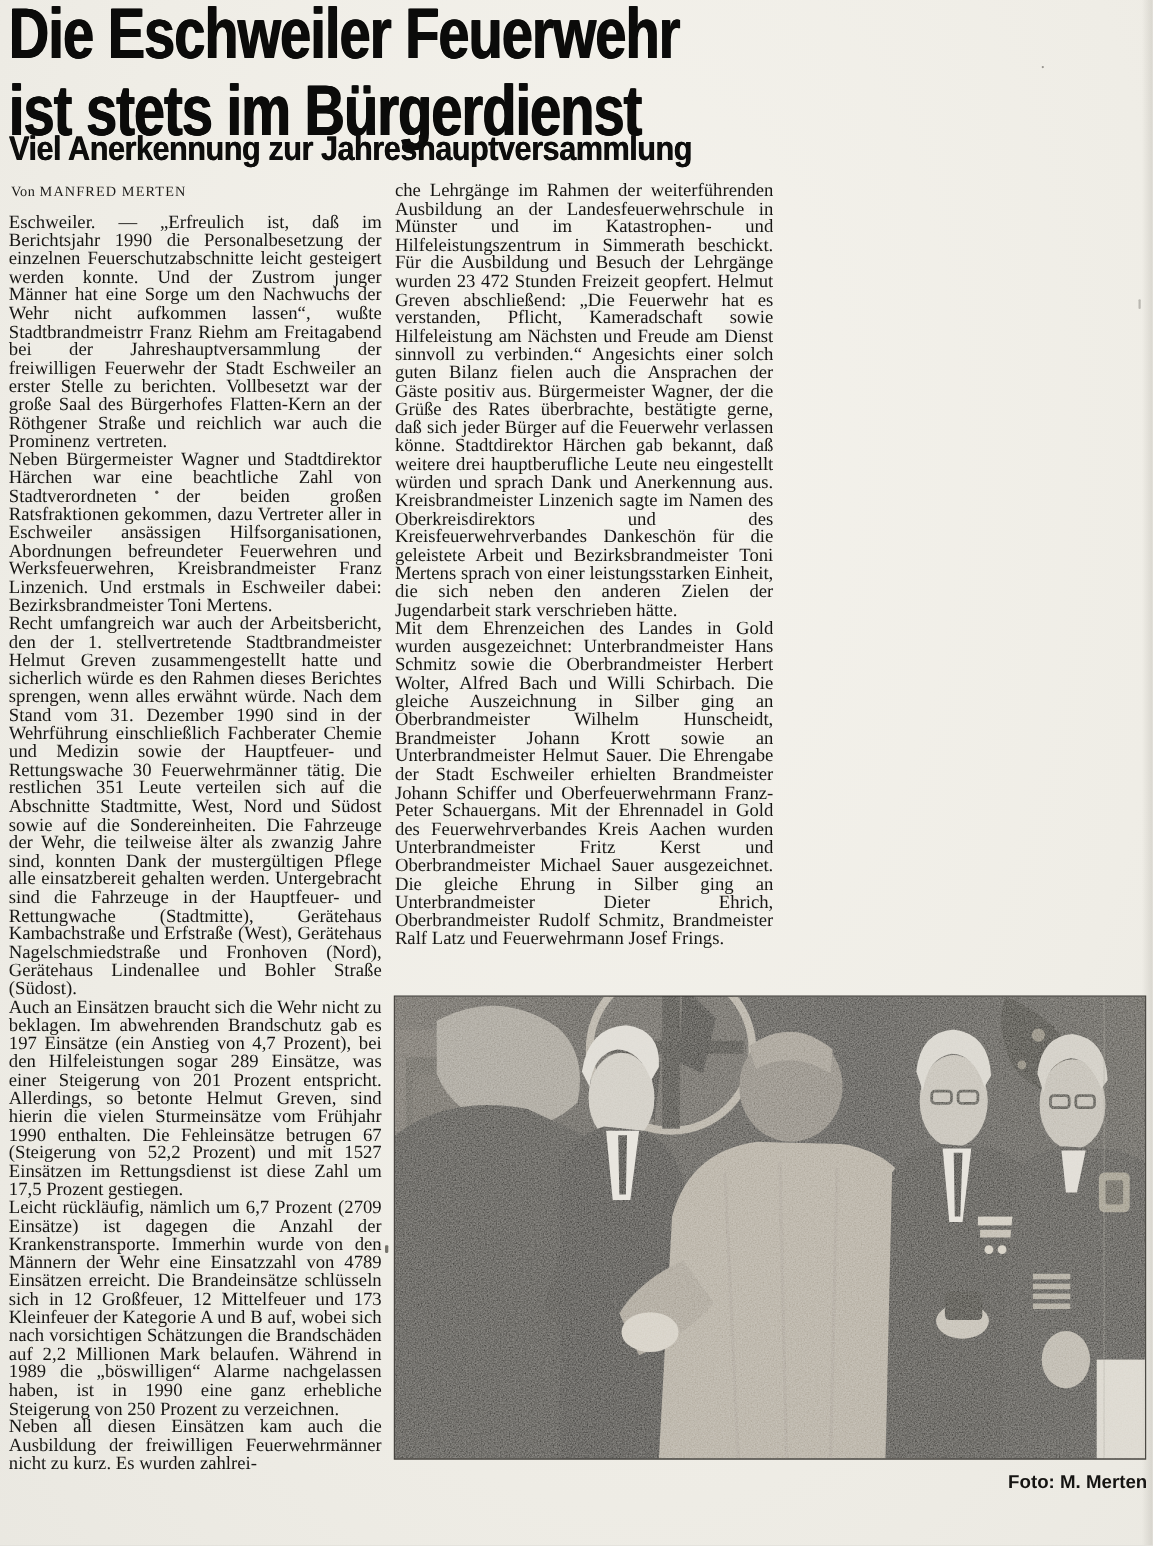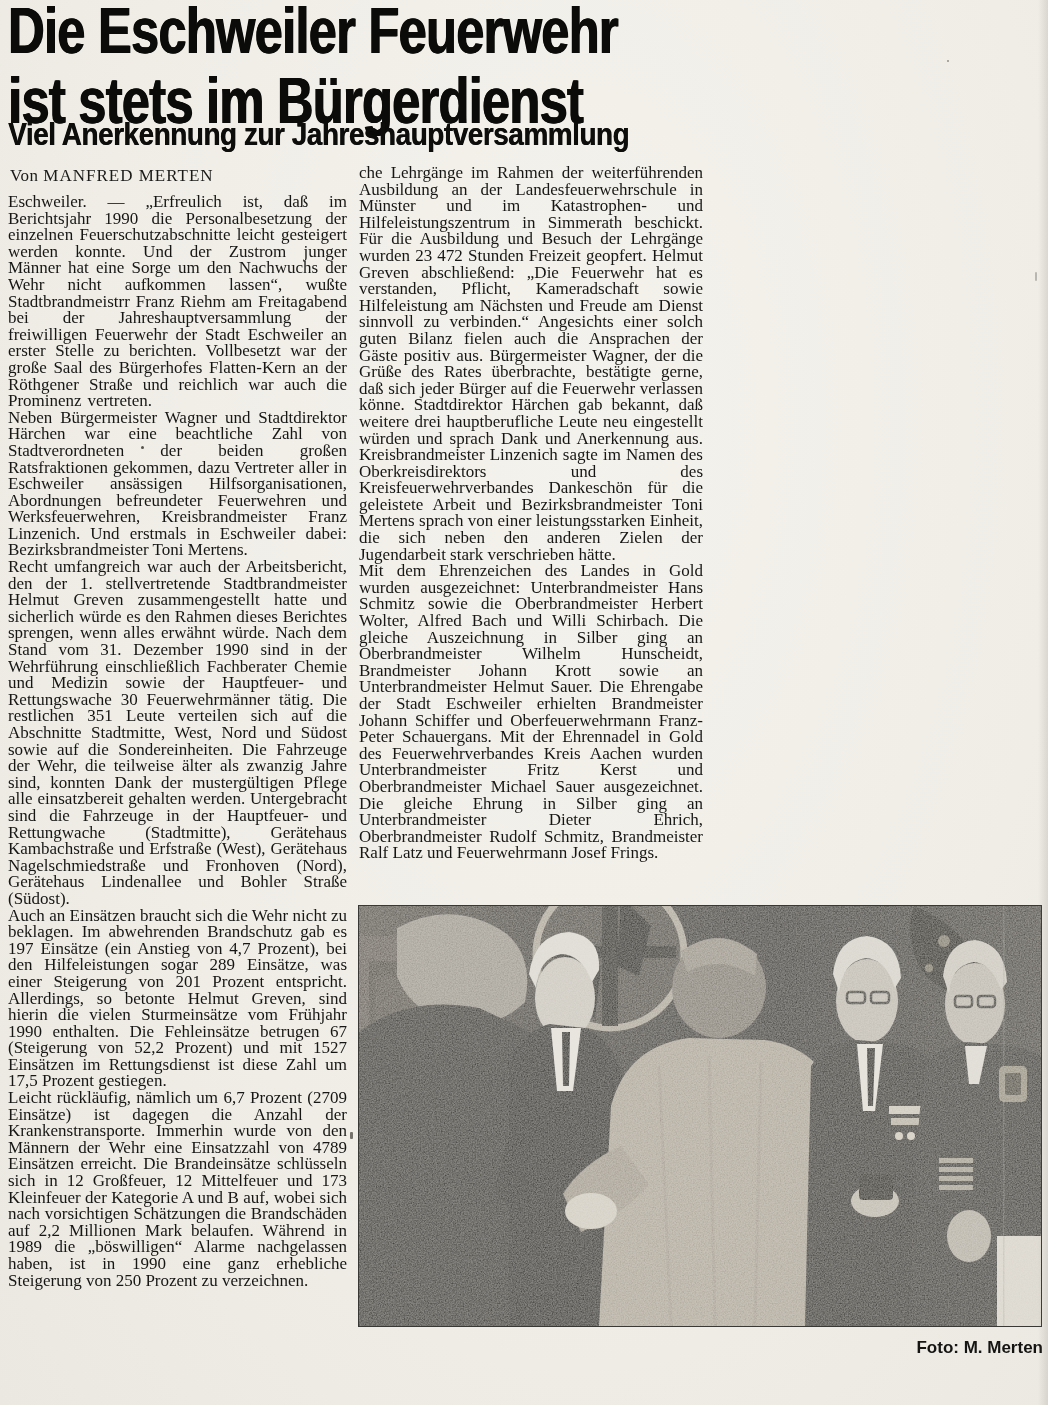--- a/index.html
+++ b/index.html
@@ -36,21 +36,21 @@
     line-height:34px;
     letter-spacing:-0.5px;
     color:#0d0d0c;
     white-space:nowrap;
     transform:scaleX(0.90);
     transform-origin:left top;
     text-shadow:0.5px 0 0 currentColor;
   }
   .byline{
     position:absolute;left:10px;top:166px;
-    font-size:17px;letter-spacing:0.5px;color:#1b1a18;
+    font-size:13px;letter-spacing:0.5px;color:#1b1a18;
   }
   .byline .caps{letter-spacing:1px;}
   
   .col{
     position:absolute;
     font-size:17px;
     line-height:16.6px;
     text-align:justify;
     hyphens:none;
     overflow:hidden;
@@ -107,20 +107,21 @@
 
   <div class="byline"><span>Von</span> <span class="caps">MANFRED MERTEN</span></div>
 
   <div class="col col-left">
     <p class="lead">Eschweiler. — „Erfreulich ist, daß im Berichtsjahr 1990 die Personalbesetzung der einzelnen Feuerschutzabschnitte leicht gesteigert werden konnte. Und der Zustrom junger Männer hat eine Sorge um den Nachwuchs der Wehr nicht aufkommen lassen“, wußte Stadtbrandmeistrr Franz Riehm am Freitagabend bei der Jahreshauptversammlung der freiwilligen Feuerwehr der Stadt Eschweiler an erster Stelle zu berichten. Vollbesetzt war der große Saal des Bürgerhofes Flatten-Kern an der Röthgener Straße und reichlich war auch die Prominenz vertreten.</p>
     <div>
         <p>Neben Bürgermeister Wagner und Stadtdirektor Härchen war eine beachtliche Zahl von Stadtverordneten der beiden großen Ratsfraktionen gekommen, dazu Vertreter aller in Eschweiler ansässigen Hilfsorganisationen, Abordnungen befreundeter Feuerwehren und Werksfeuerwehren, Kreisbrandmeister Franz Linzenich. Und erstmals in Eschweiler dabei: Bezirksbrandmeister Toni Mertens.</p>
         <p>Recht umfangreich war auch der Arbeitsbericht, den der 1. stellvertretende Stadtbrandmeister Helmut Greven zusammengestellt hatte und sicherlich würde es den Rahmen dieses Berichtes sprengen, wenn alles erwähnt würde. Nach dem Stand vom 31. Dezember 1990 sind in der Wehrführung einschließlich Fachberater Chemie und Medizin sowie der Hauptfeuer- und Rettungswache 30 Feuerwehrmänner tätig. Die restlichen 351 Leute verteilen sich auf die Abschnitte Stadtmitte, West, Nord und Südost sowie auf die Sondereinheiten. Die Fahrzeuge der Wehr, die teilweise älter als zwanzig Jahre sind, konnten Dank der mustergültigen Pflege alle einsatzbereit gehalten werden. Untergebracht sind die Fahrzeuge in der Hauptfeuer- und Rettungwache (Stadtmitte), Gerätehaus Kambachstraße und Erfstraße (West), Gerätehaus Nagelschmiedstraße und Fronhoven (Nord), Gerätehaus Lindenallee und Bohler Straße (Südost).</p>
         <p>Auch an Einsätzen braucht sich die Wehr nicht zu beklagen. Im abwehrenden Brandschutz gab es 197 Einsätze (ein Anstieg von 4,7 Prozent), bei den Hilfeleistungen sogar 289 Einsätze, was einer Steigerung von 201 Prozent entspricht. Allerdings, so betonte Helmut Greven, sind hierin die vielen Sturmeinsätze vom Frühjahr 1990 enthalten. Die Fehleinsätze betrugen 67 (Steigerung von 52,2 Prozent) und mit 1527 Einsätzen im Rettungsdienst ist diese Zahl um 17,5 Prozent gestiegen.</p>
         <p>Leicht rückläufig, nämlich um 6,7 Prozent (2709 Einsätze) ist dagegen die Anzahl der Krankenstransporte. Immerhin wurde von den Männern der Wehr eine Einsatzzahl von 4789 Einsätzen erreicht. Die Brandeinsätze schlüsseln sich in 12 Großfeuer, 12 Mittelfeuer und 173 Kleinfeuer der Kategorie A und B auf, wobei sich nach vorsichtigen Schätzungen die Brandschäden auf 2,2 Millionen Mark belaufen. Während in 1989 die „böswilligen“ Alarme nachgelassen haben, ist in 1990 eine ganz erhebliche Steigerung von 250 Prozent zu verzeichnen.</p>
+        <p>Neben all diesen Einsätzen kam auch die Ausbildung der freiwilligen Feuerwehrmänner nicht zu kurz. Es wurden zahlrei-</p>
       </div>
   </div>
 
   <div class="col col-right">
     <div>
         <p>che Lehrgänge im Rahmen der weiterführenden Ausbildung an der Landesfeuerwehrschule in Münster und im Katastrophen- und Hilfeleistungszentrum in Simmerath beschickt. Für die Ausbildung und Besuch der Lehrgänge wurden 23 472 Stunden Freizeit geopfert. Helmut Greven abschließend: „Die Feuerwehr hat es verstanden, Pflicht, Kameradschaft sowie Hilfeleistung am Nächsten und Freude am Dienst sinnvoll zu verbinden.“ Angesichts einer solch guten Bilanz fielen auch die Ansprachen der Gäste positiv aus. Bürgermeister Wagner, der die Grüße des Rates überbrachte, bestätigte gerne, daß sich jeder Bürger auf die Feuerwehr verlassen könne. Stadtdirektor Härchen gab bekannt, daß weitere drei hauptberufliche Leute neu eingestellt würden und sprach Dank und Anerkennung aus. Kreisbrandmeister Linzenich sagte im Namen des Oberkreisdirektors und des Kreisfeuerwehrverbandes Dankeschön für die geleistete Arbeit und Bezirksbrandmeister Toni Mertens sprach von einer leistungsstarken Einheit, die sich neben den anderen Zielen der Jugendarbeit stark verschrieben hätte.</p>
         <p>Mit dem Ehrenzeichen des Landes in Gold wurden ausgezeichnet: Unterbrandmeister Hans Schmitz sowie die Oberbrandmeister Herbert Wolter, Alfred Bach und Willi Schirbach. Die gleiche Auszeichnung in Silber ging an Oberbrandmeister Wilhelm Hunscheidt, Brandmeister Johann Krott sowie an Unterbrandmeister Helmut Sauer. Die Ehrengabe der Stadt Eschweiler erhielten Brandmeister Johann Schiffer und Oberfeuerwehrmann Franz-Peter Schauergans. Mit der Ehrennadel in Gold des Feuerwehrverbandes Kreis Aachen wurden Unterbrandmeister Fritz Kerst und Oberbrandmeister Michael Sauer ausgezeichnet. Die gleiche Ehrung in Silber ging an Unterbrandmeister Dieter Ehrich, Oberbrandmeister Rudolf Schmitz, Brandmeister Ralf Latz und Feuerwehrmann Josef Frings.</p>
       </div>
   </div>
 

